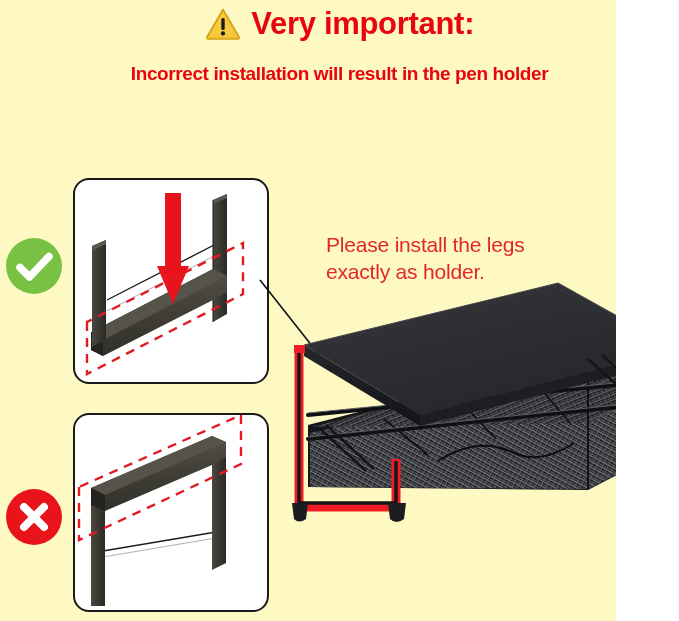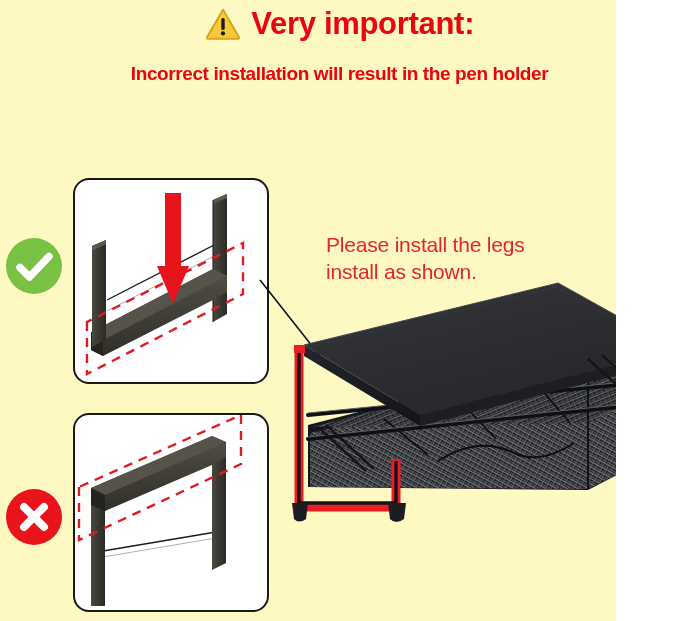--- a/index.html
+++ b/index.html
@@ -255,21 +255,21 @@
       </g>
 
       <g>
         <path d="M4 72 L4 125 L166 49 L166 0 Z" fill="none" stroke="#e01b24" stroke-width="2.4" stroke-dasharray="9 7" stroke-linejoin="miter"></path>
       </g>
     </svg>
   </div>
 
   <div class="callout">
     <span>Please install the legs</span>
-    <span>install as shown.</span>
+    <span>exactly as holder.</span>
   </div>
 
   <div class="leader">
     <svg width="90" height="100" viewBox="0 0 90 100">
       <path d="M2 2 L62 78" fill="none" stroke="#111111" stroke-width="1.6"></path>
     </svg>
   </div>
 
   <div class="product">
     <svg width="391" height="275" viewBox="0 0 391 275">

